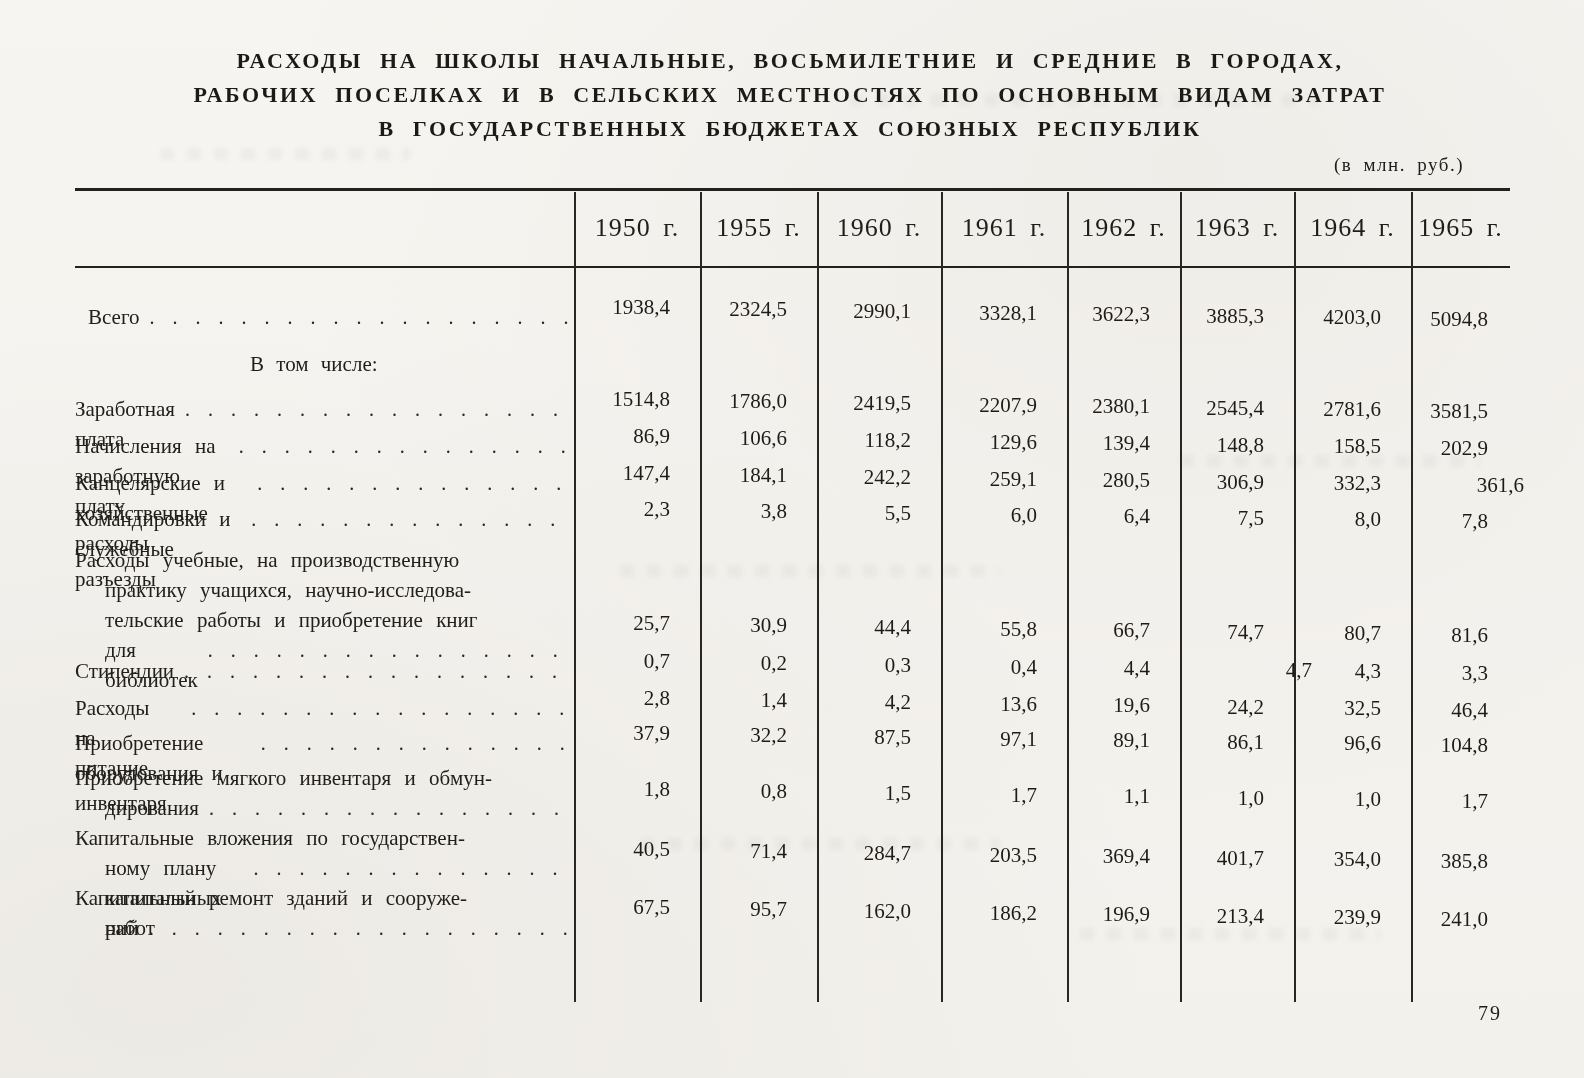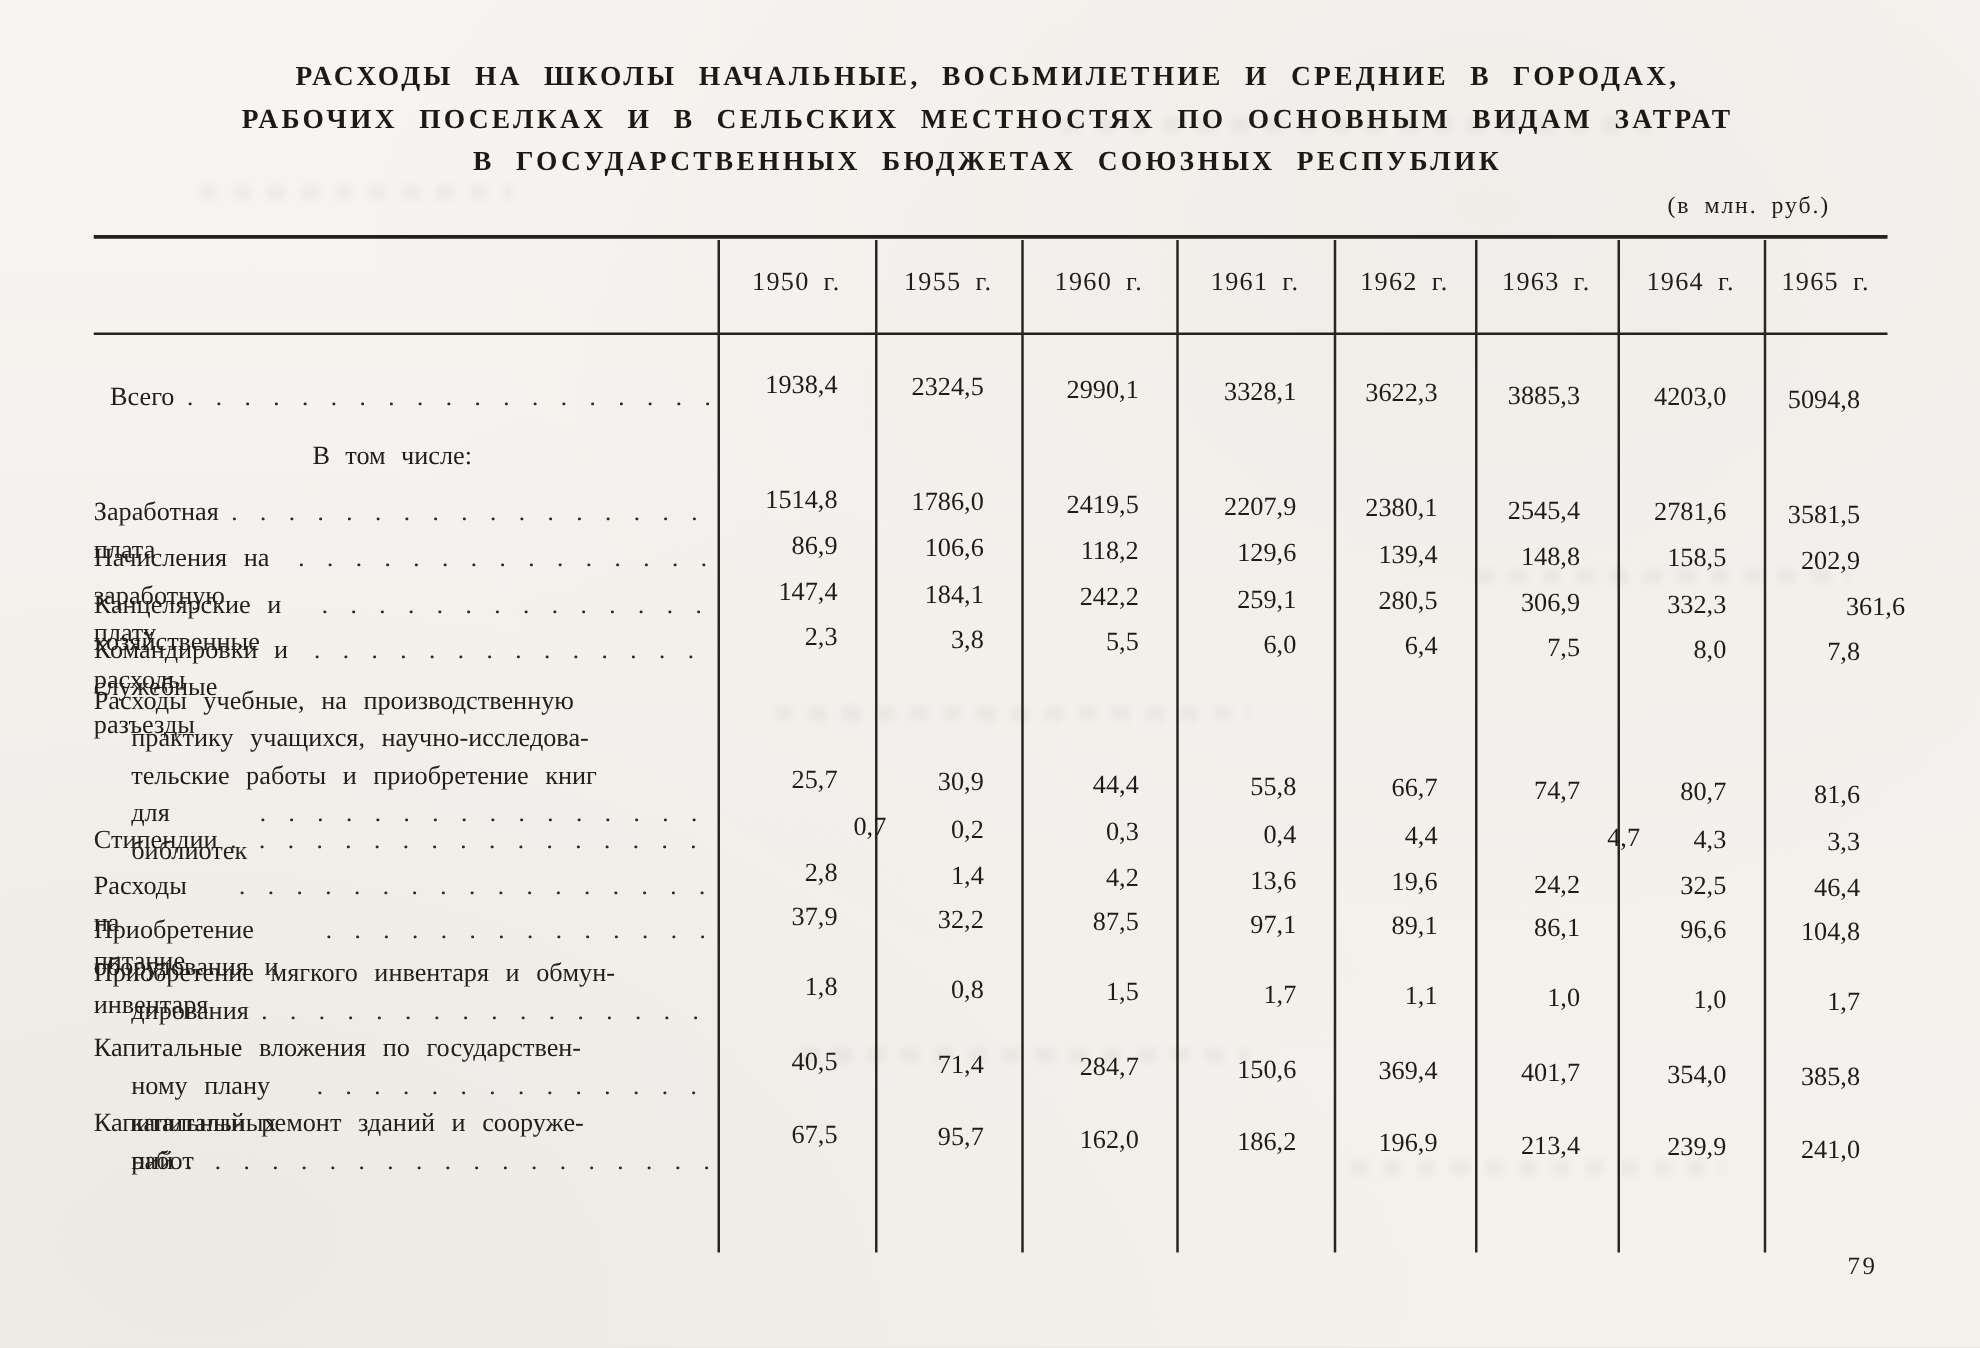--- a/index.html
+++ b/index.html
@@ -20,21 +20,21 @@
     position:absolute;left:80px;top:44px;width:1420px;text-align:center;
     font-weight:bold;font-size:22px;line-height:34px;letter-spacing:2.6px;word-spacing:9px;
     color:#1d1a16;
   }
   .unit-note{position:absolute;top:154px;right:120px;font-size:19px;letter-spacing:1.5px;word-spacing:5px;}
   .table{position:absolute;left:75px;top:0;width:1435px;height:1060px;}
   .rule{position:absolute;left:0;width:1435px;background:#24211c;}
   .rule-top{top:188px;height:3px;}
   .rule-head{top:266px;height:2px;}
   .divider{position:absolute;width:2px;top:192px;height:810px;background:#2a2621;}
-  .year{position:absolute;top:213px;font-size:21px;text-align:center;letter-spacing:1px;word-spacing:5px;white-space:nowrap;}
+  .year{position:absolute;top:213px;font-size:26px;text-align:center;letter-spacing:1px;word-spacing:5px;white-space:nowrap;}
   .row-label{position:absolute;left:0;width:497px;font-size:21px;line-height:30px;color:#23201b;}
   .row-label .line{display:flex;align-items:baseline;word-spacing:8px;}
   .row-label .line.cont{padding-left:30px;}
   .dots{
     flex:1 1 auto;overflow:hidden;white-space:nowrap;
     padding-left:10px;margin-right:4px;
     letter-spacing:18px;font-size:20px;color:#2c2823;
   }
   .val{position:absolute;font-size:21px;text-align:right;white-space:nowrap;color:#1f1c18;}
   .subheader{position:absolute;font-size:21px;word-spacing:7px;}
@@ -177,21 +177,21 @@
         <div class="val" style="left: 992px; width: 83px; top: 618px;">66,7</div>
         <div class="val" style="left: 1105px; width: 84px; top: 620px;">74,7</div>
         <div class="val" style="left: 1219px; width: 87px; top: 621px;">80,7</div>
         <div class="val" style="left: 1336px; width: 77px; top: 623px;">81,6</div>
         <div class="row-label" style="top: 656px;">
           <div class="line">
             <span>Стипендии</span>
             <span class="dots">..............................</span>
           </div>
         </div>
-        <div class="val" style="left: 499px; width: 96px; top: 649px; padding-left: 39px;">0,7</div>
+        <div class="val" style="left: 499px; width: 96px; top: 649px;">0,7</div>
         <div class="val" style="left: 625px; width: 87px; top: 651px;">0,2</div>
         <div class="val" style="left: 742px; width: 94px; top: 653px;">0,3</div>
         <div class="val" style="left: 866px; width: 96px; top: 655px;">0,4</div>
         <div class="val" style="left: 992px; width: 83px; top: 656px;">4,4</div>
         <div class="val" style="left: 1105px; width: 84px; top: 658px; margin-left: 48px;">4,7</div>
         <div class="val" style="left: 1219px; width: 87px; top: 659px;">4,3</div>
         <div class="val" style="left: 1336px; width: 77px; top: 661px;">3,3</div>
         <div class="row-label" style="top: 693px;">
           <div class="line">
             <span>Расходы на питание</span>
@@ -242,21 +242,21 @@
             <span>Капитальные вложения по государствен-</span>
           </div>
           <div class="line cont">
             <span>ному плану капитальных работ</span>
             <span class="dots">..............................</span>
           </div>
         </div>
         <div class="val" style="left: 499px; width: 96px; top: 837px;">40,5</div>
         <div class="val" style="left: 625px; width: 87px; top: 839px;">71,4</div>
         <div class="val" style="left: 742px; width: 94px; top: 841px;">284,7</div>
-        <div class="val" style="left: 866px; width: 96px; top: 843px;">150,6</div>
+        <div class="val" style="left: 866px; width: 96px; top: 843px;">203,5</div>
         <div class="val" style="left: 992px; width: 83px; top: 844px;">369,4</div>
         <div class="val" style="left: 1105px; width: 84px; top: 846px;">401,7</div>
         <div class="val" style="left: 1219px; width: 87px; top: 847px;">354,0</div>
         <div class="val" style="left: 1336px; width: 77px; top: 849px;">385,8</div>
         <div class="row-label" style="top: 883px;">
           <div class="line">
             <span>Капитальный ремонт зданий и сооруже-</span>
           </div>
           <div class="line cont">
             <span>ний</span>

